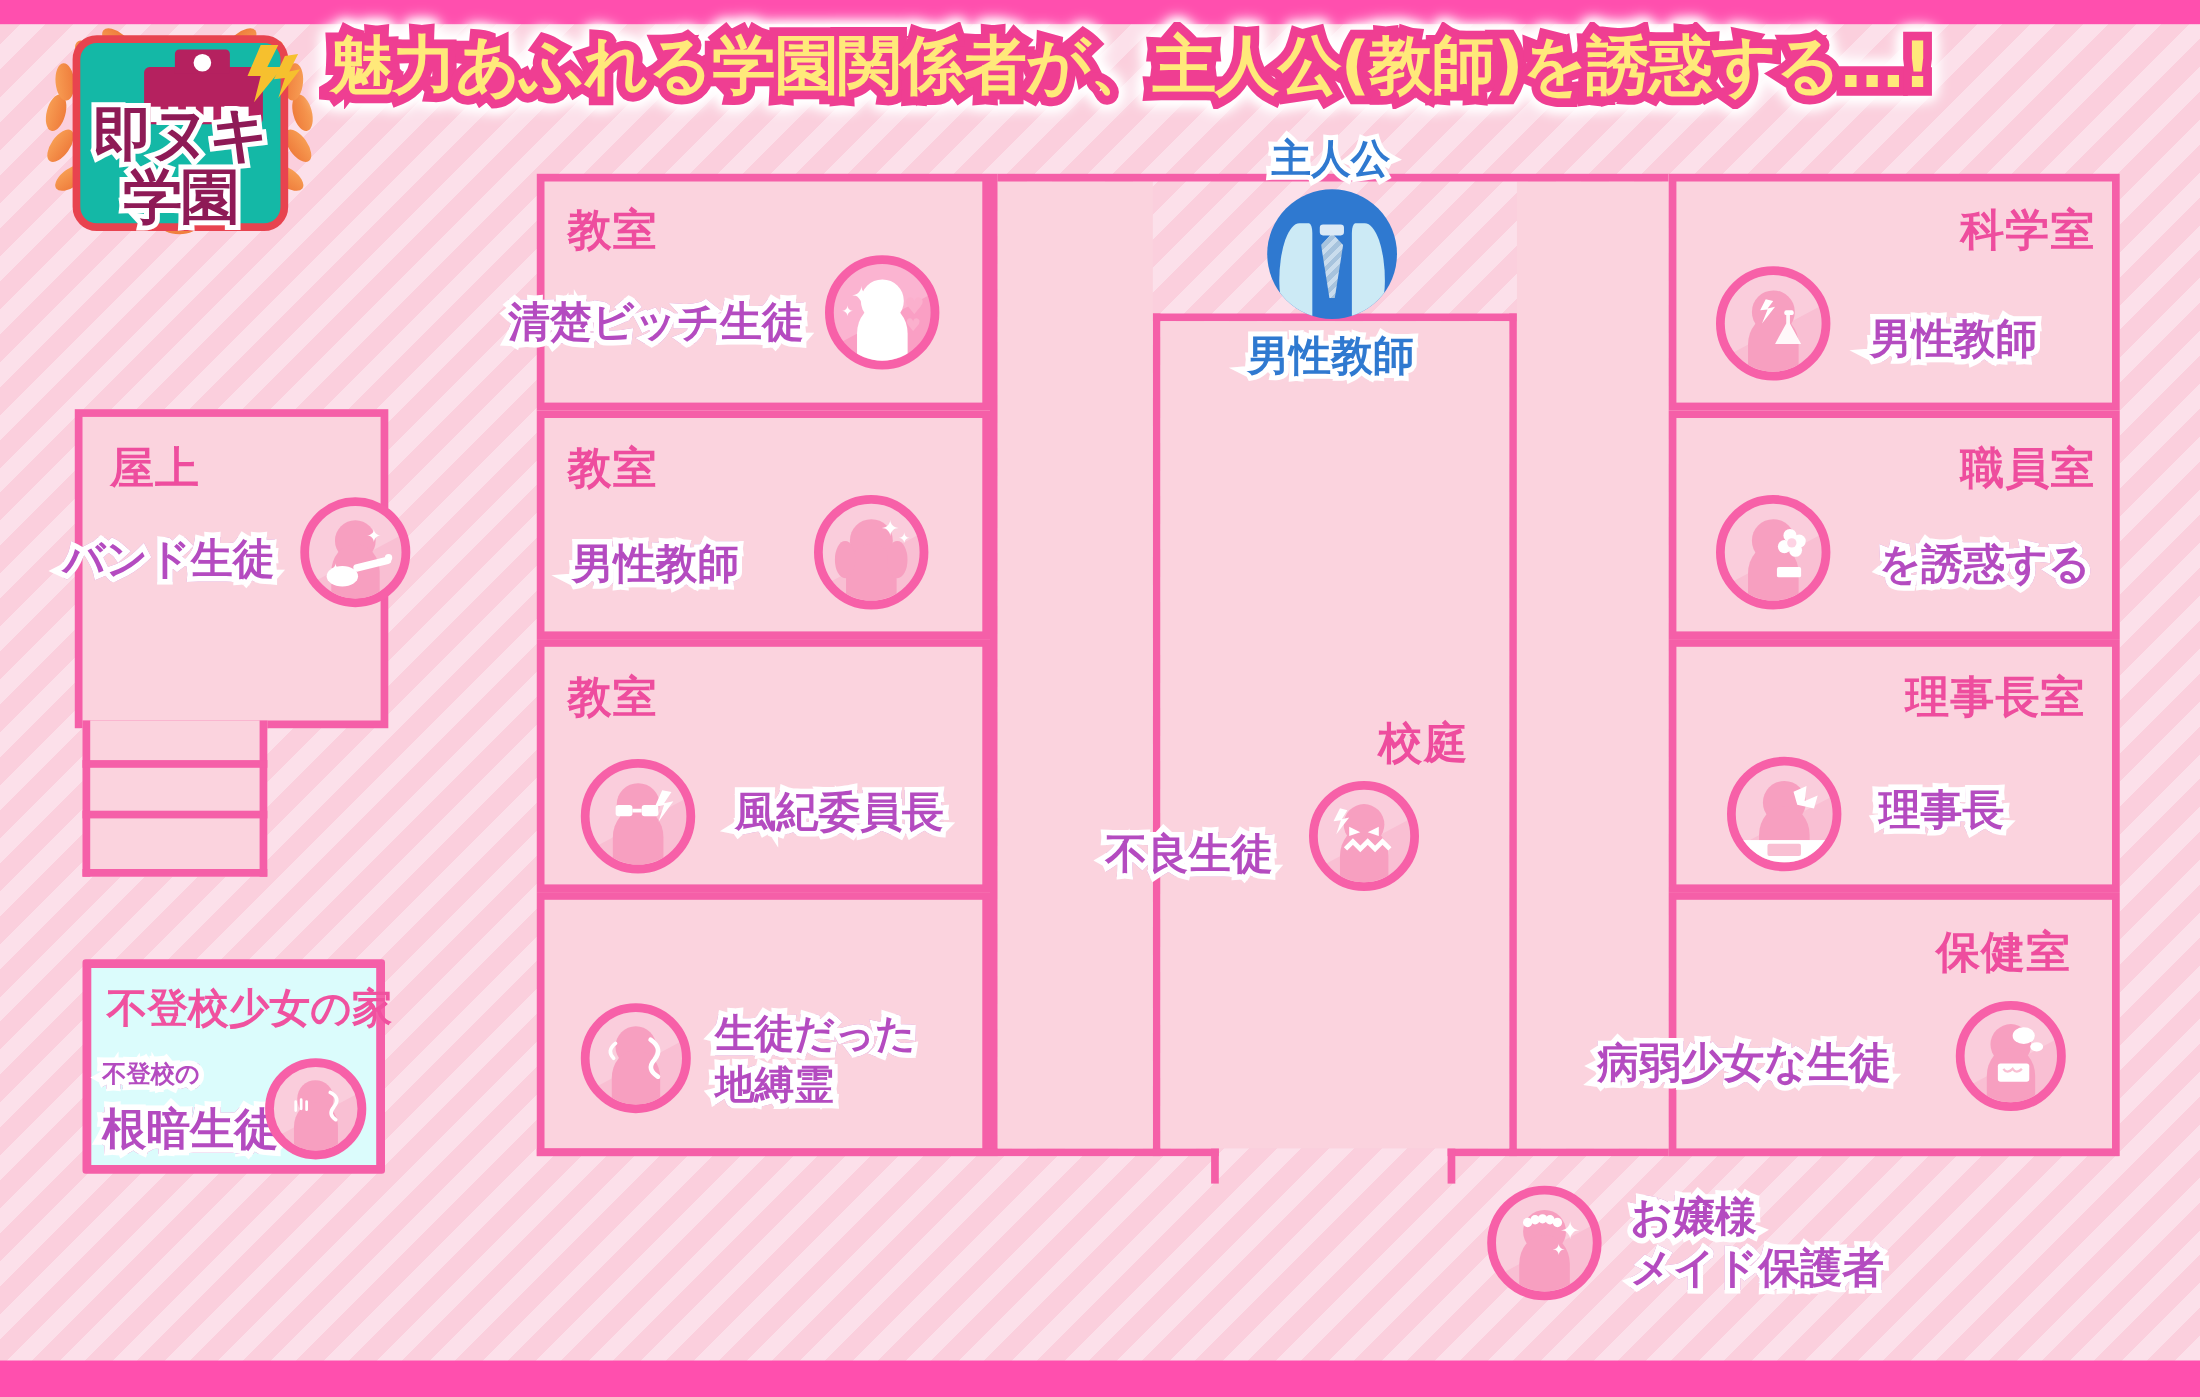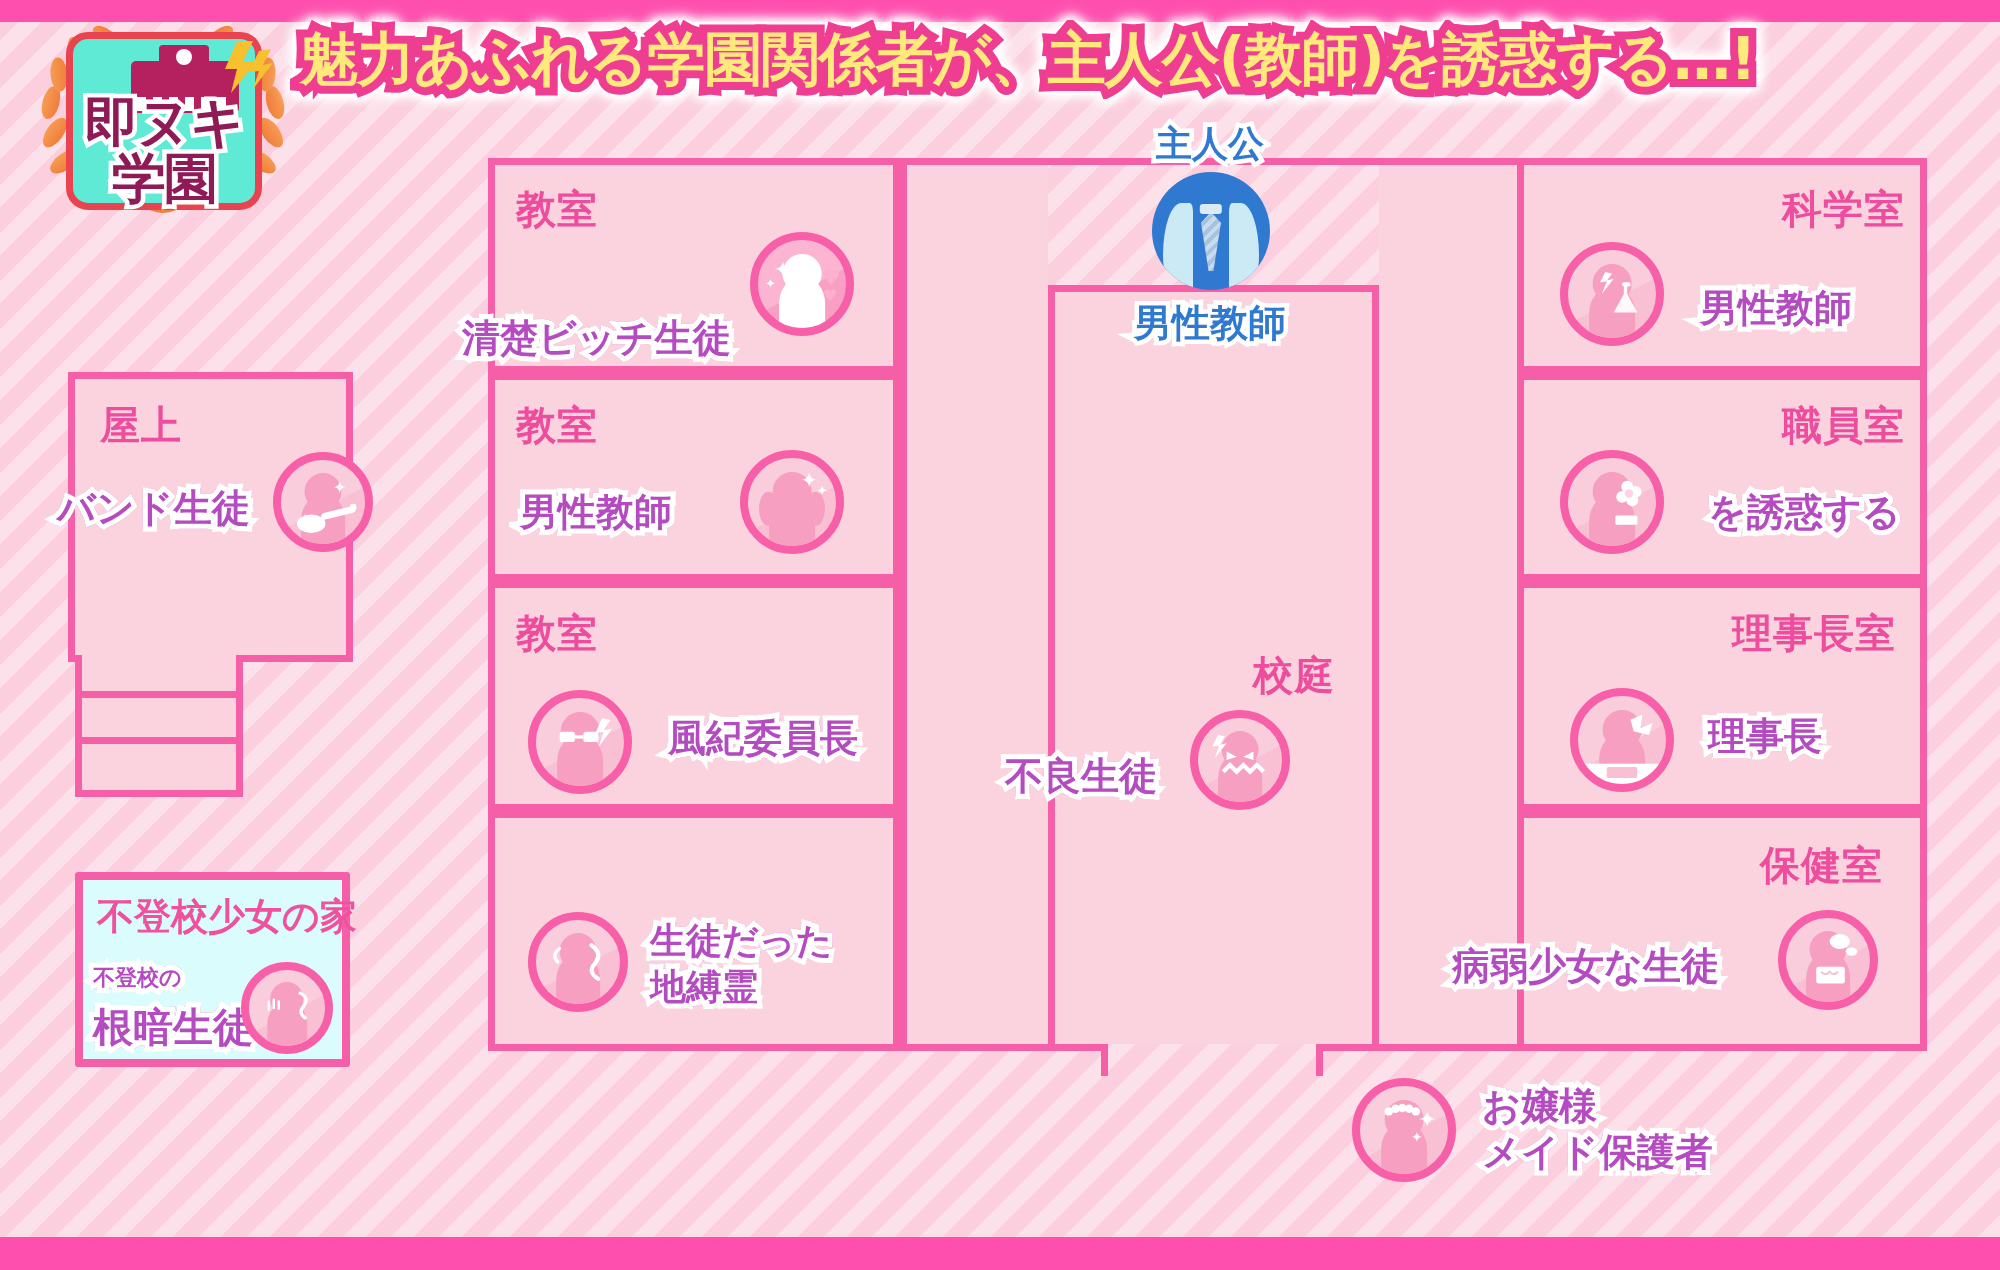--- a/index.html
+++ b/index.html
@@ -23,21 +23,21 @@
         #fce0ea 0px, #fce0ea 16px,
         #fbcfdd 16px, #fbcfdd 34px);
   }
 
   
   #logo { position:absolute; left:28px; top:20px; width:270px; height:200px; }
   .wreath-leaf { position:absolute; width:34px; height:17px; border-radius:50%/50%;
      background:linear-gradient(180deg,#f79d53,#ef7d3c); }
   #badge-core {
     position:absolute; left:38px; top:12px; width:196px; height:178px;
-    background:#5eead4; border:7px solid #e8434f; border-radius:22px;
+    background:#14b8a6; border:7px solid #e8434f; border-radius:22px;
   }
   #bldg { position:absolute; left:58px; top:22px; width:108px; height:52px; background:#b5215f; border-radius:5px;}
   #bldg-top { position:absolute; left:86px; top:6px; width:50px; height:22px; background:#b5215f; border-radius:4px 4px 0 0;}
   #bldg-clock{ position:absolute; left:103px; top:10px; width:16px; height:16px; background:#fff; border-radius:50%;}
   .bwin { position:absolute; top:36px; width:9px; height:14px; background:#fff; }
   #logo-t1, #logo-t2 {
     position:absolute; width:100%; text-align:center;
     font-family:"DejaVu Sans", sans-serif; font-weight:bold; color:#8e1a56;
     -webkit-text-stroke:9px #fff; paint-order:stroke fill;
     letter-spacing:-2px;
@@ -248,21 +248,21 @@
       <div class="av-body"></div>
       <svg viewBox="0 0 92 92" style="position:absolute;left:0;top:0;width:100%;height:100%;">
         <path d="M62 28 q12 6 4 16 q-7 8 2 14" stroke="#fff" stroke-width="4" fill="none" stroke-linecap="round"></path>
         <path d="M24 38 l0 10 M30 36 l0 10 M36 38 l0 9" stroke="#fff" stroke-width="3" stroke-linecap="round"></path>
       </svg>
     </div>
   </div>
 
   <div class="room" style="left:488px; top:158px; width:412px; height:215px;"></div>
   <div class="room-label" style="left:516px; top:182px;">教室</div>
-  <div class="charname" style="left:462px; top:272px;margin-top:46px;">清楚ビッチ生徒</div>
+  <div class="charname" style="left:462px; top:272px;">清楚ビッチ生徒</div>
   <div class="avatar white" style="left:750px; top:232px; width:104px; height:104px;">
     <div class="av-sheen"></div>
     <div class="av-head"></div>
     <div class="av-body"></div>
     <div class="spark" style="left:18%; top:22%; font-size:22px;">✦</div>
     <div class="spark" style="left:8%; top:42%; font-size:13px;">✦</div>
     <div class="heart" style="right:6%; top:32%; font-size:21px;">♥</div>
     <div class="heart" style="right:10%; top:54%; font-size:16px;">♥</div>
   </div>
 

